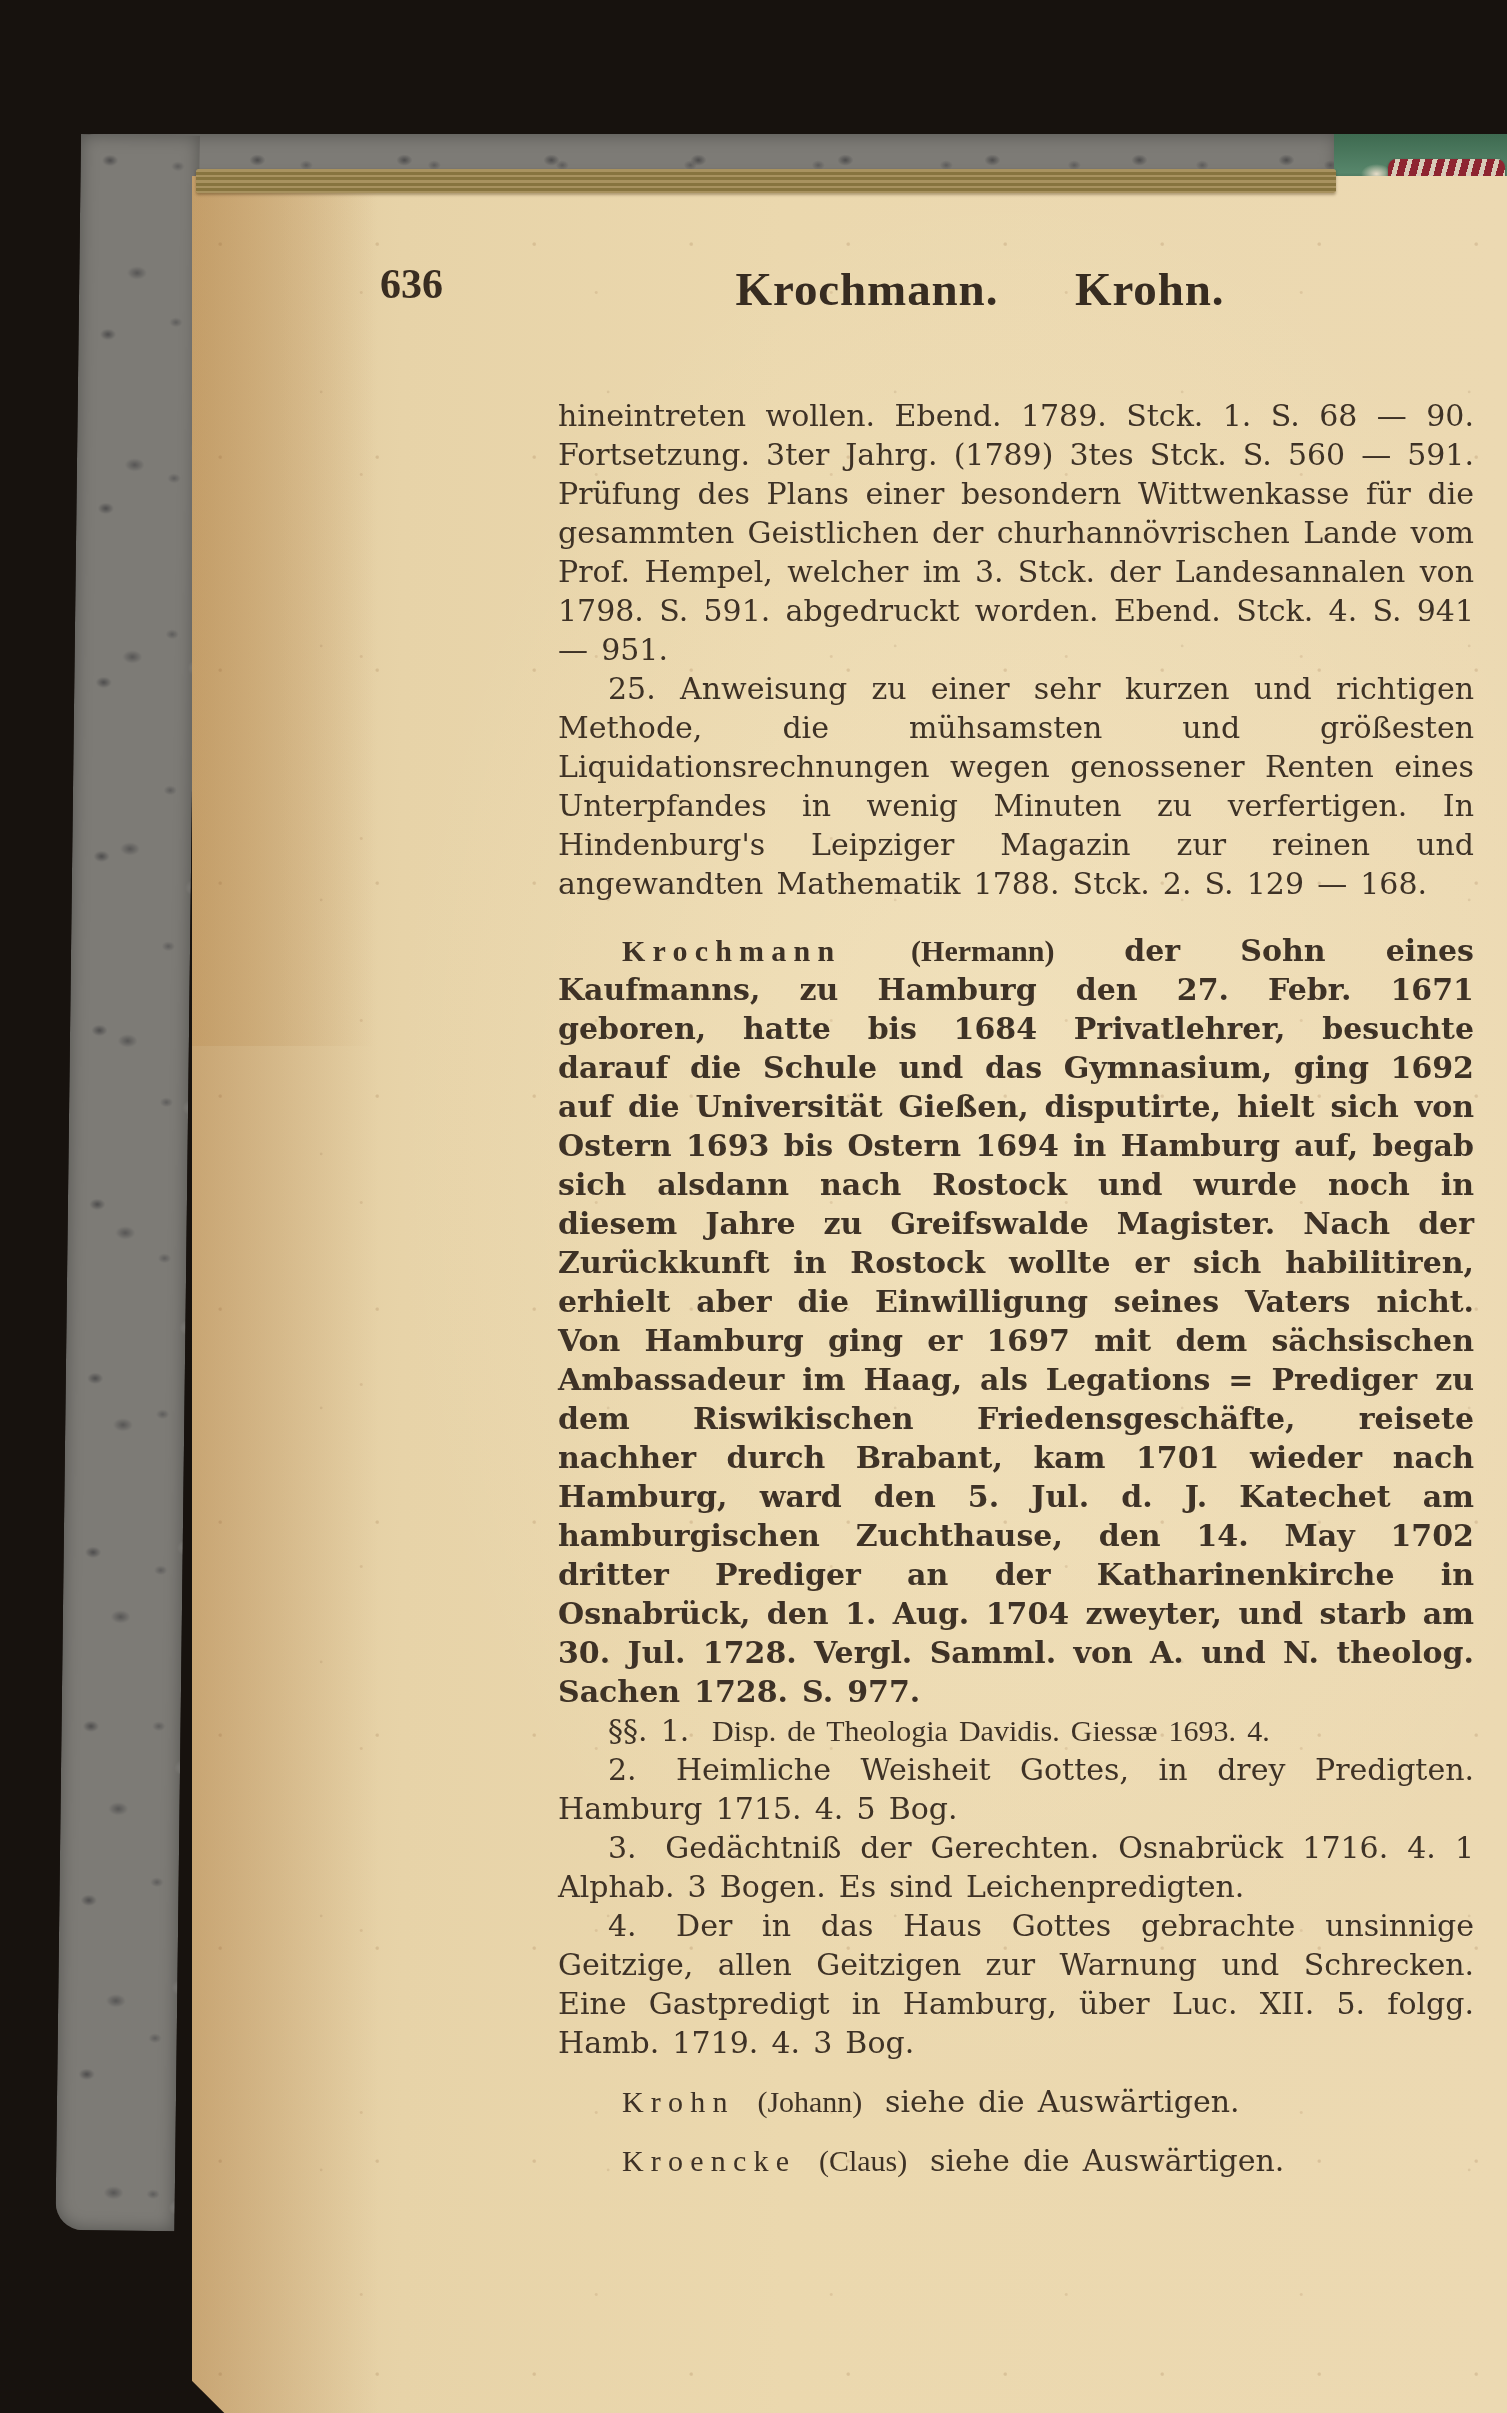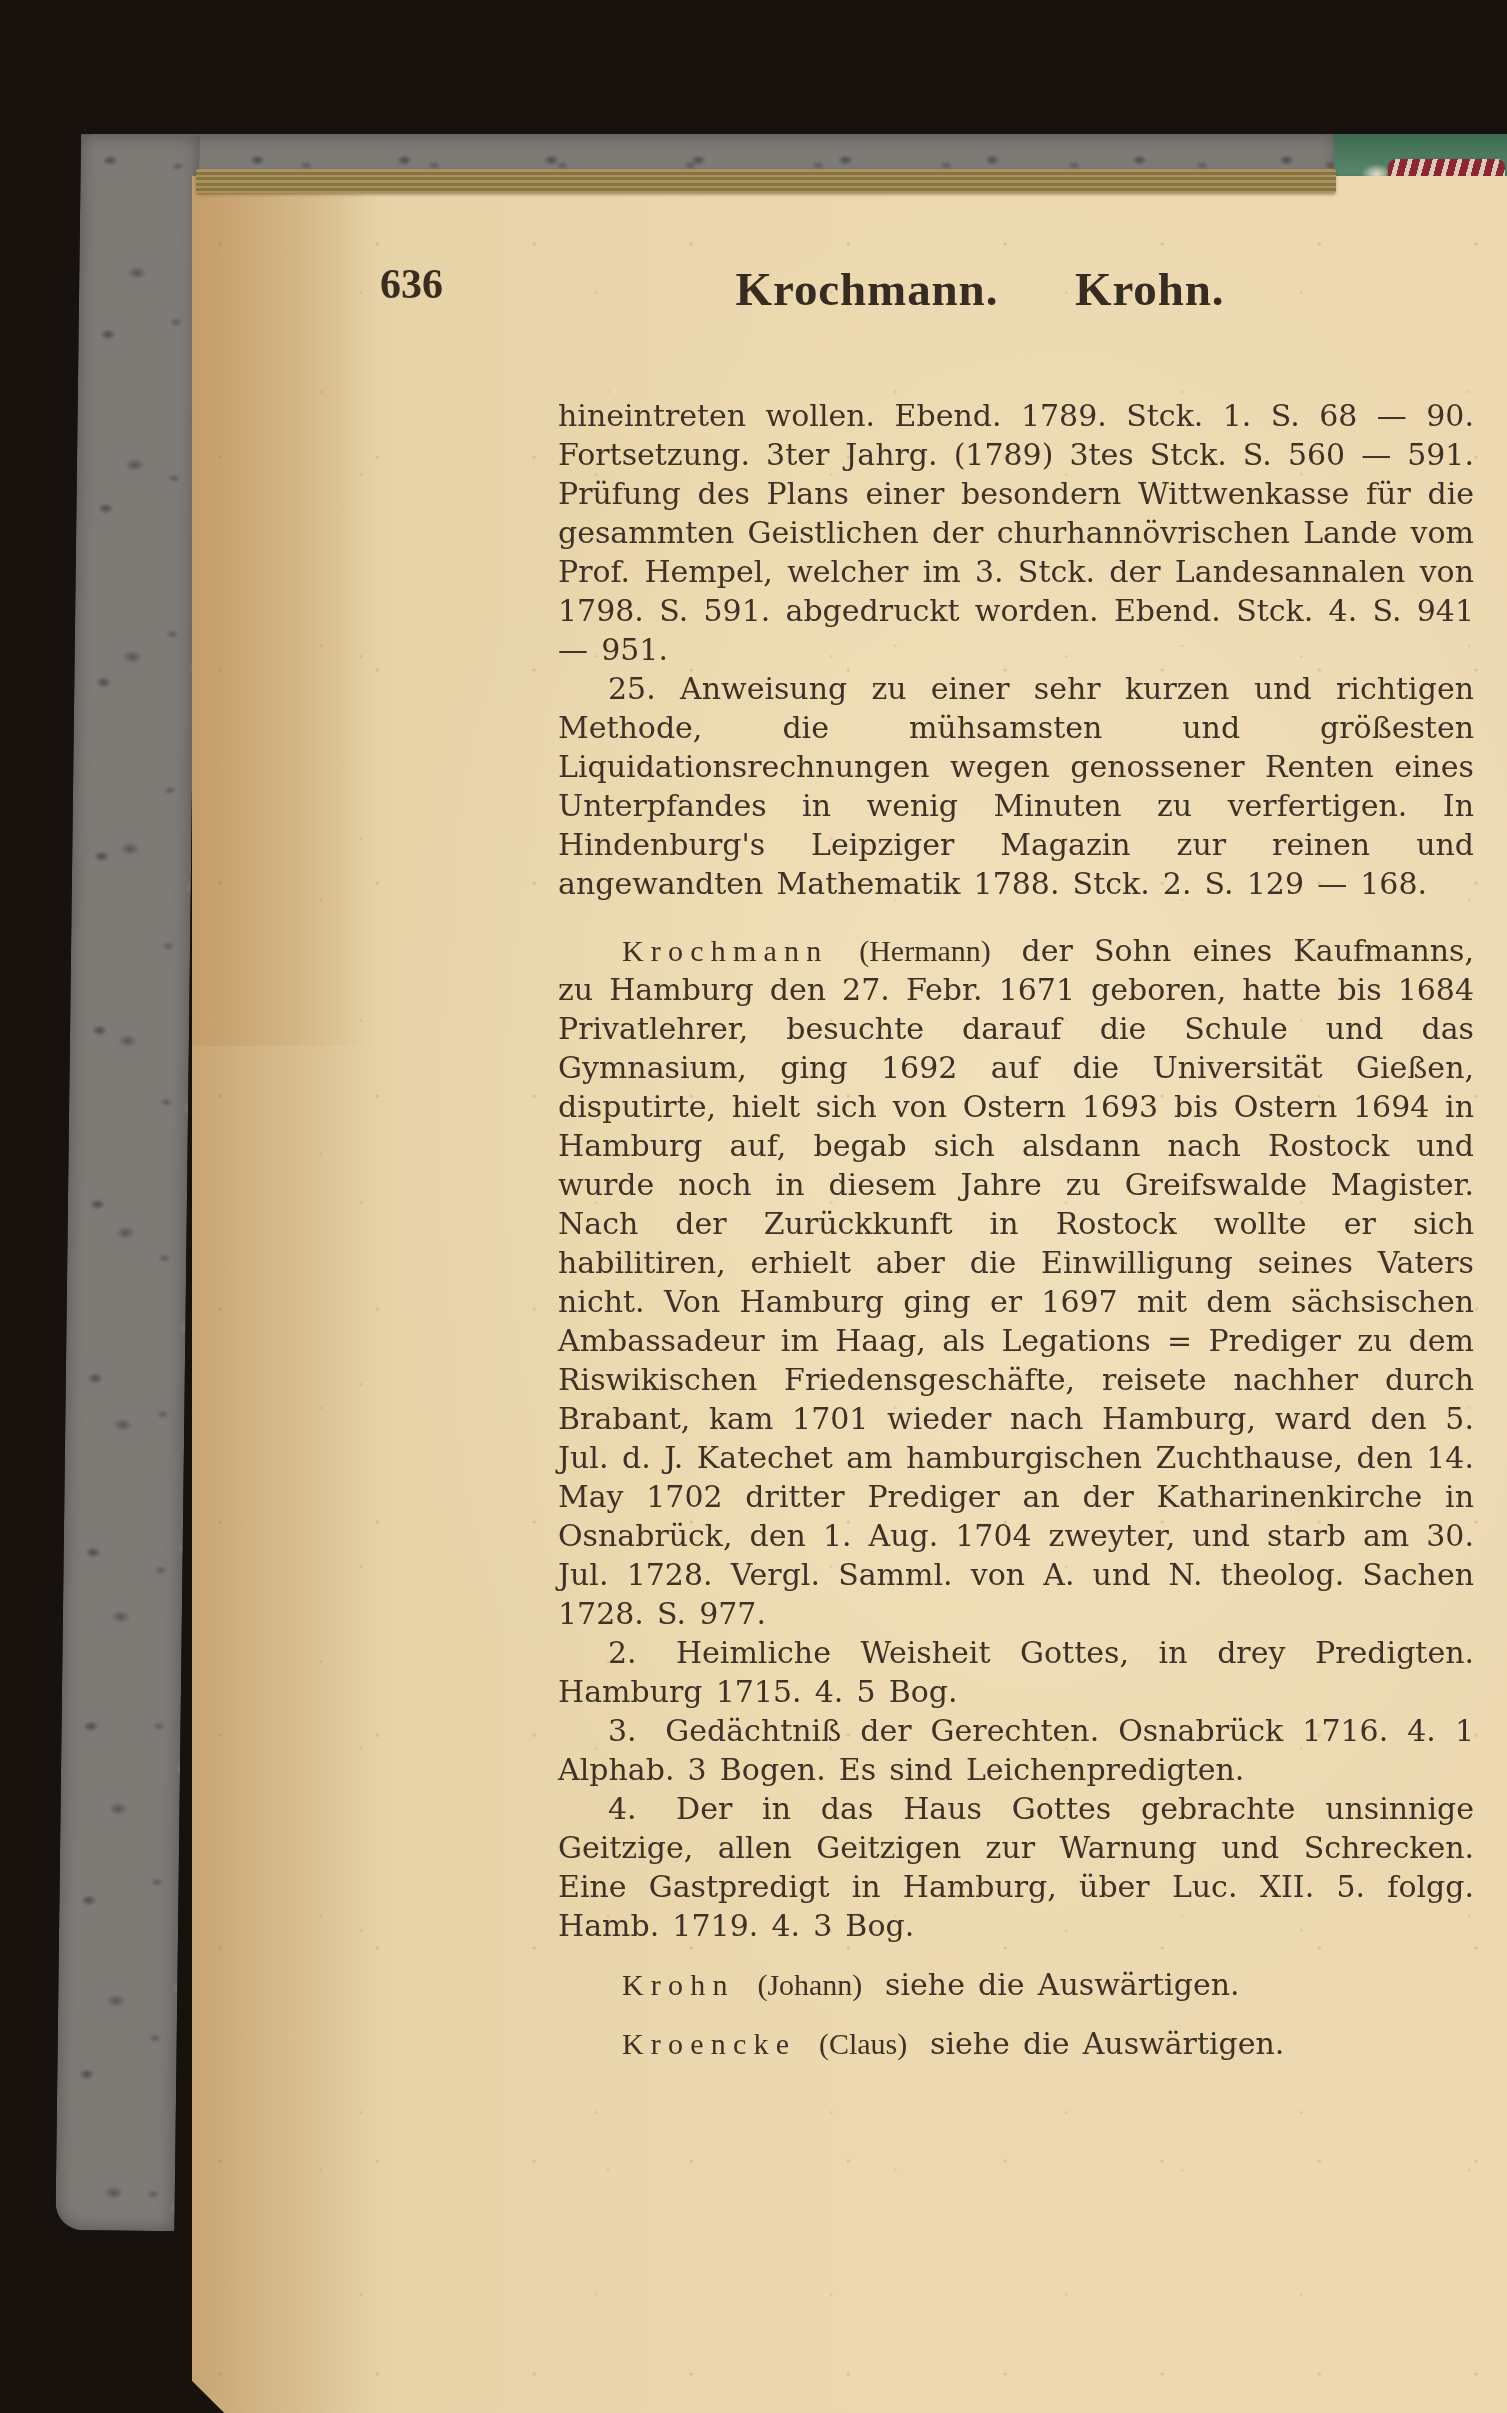--- a/index.html
+++ b/index.html
@@ -70,21 +70,21 @@
   .head-title{position:absolute;left:330px;top:86px;width:916px;text-align:center;
     font-family:"Liberation Serif",serif;font-size:47px;font-weight:bold;
     letter-spacing:0.9px;color:#372c21;}
   .title-gap{margin-left:64px;}
   
   .text-col{position:absolute;left:330px;top:220px;width:916px;
     font-size:30px;line-height:39px;color:#3e3226;
     text-align:justify;word-spacing:.12em;margin-left:36px;}
   .para{margin:0;text-indent:50px;}
   .no-indent{text-indent:0;}
-  .entry-para{text-indent:64px;margin-top:27.5px;}
+  .entry-para{text-indent:64px;margin-top:27.5px;font-weight:bold;}
   .xref{text-indent:64px;margin-top:20px;text-align:left;}
   .spread{font-family:"Liberation Serif",serif;letter-spacing:.24em;margin-right:.32em;}
   .antiqua{font-family:"Liberation Serif",serif;}
   .gap{margin-right:.32em;}
 </style>
 </head>
 <body>
 
 <div class="scene">
 
@@ -115,20 +115,24 @@
       <p class="para">25. Anweisung zu einer sehr kurzen und richtigen Methode, die mühsamsten und größesten Liquidationsrechnungen wegen genossener Renten eines Unterpfandes in wenig Minuten zu verfertigen. In Hindenburg's Leipziger Magazin zur reinen und angewandten Mathematik 1788. Stck. 2. S. 129 — 168.</p>
 
 
       <p class="para entry-para">
         <span class="spread">Krochmann</span>
         <span class="antiqua gap">(Hermann)</span>
         <span>der Sohn eines Kaufmanns, zu Hamburg den 27. Febr. 1671 geboren, hatte bis 1684 Privatlehrer, besuchte darauf die Schule und das Gymnasium, ging 1692 auf die Universität Gießen, disputirte, hielt sich von Ostern 1693 bis Ostern 1694 in Hamburg auf, begab sich alsdann nach Rostock und wurde noch in diesem Jahre zu Greifswalde Magister. Nach der Zurückkunft in Rostock wollte er sich habilitiren, erhielt aber die Einwilligung seines Vaters nicht. Von Hamburg ging er 1697 mit dem sächsischen Ambassadeur im Haag, als Legations = Prediger zu dem Riswikischen Friedensgeschäfte, reisete nachher durch Brabant, kam 1701 wieder nach Hamburg, ward den 5. Jul. d. J. Katechet am hamburgischen Zuchthause, den 14. May 1702 dritter Prediger an der Katharinenkirche in Osnabrück, den 1. Aug. 1704 zweyter, und starb am 30. Jul. 1728. Vergl. Samml. von A. und N. theolog. Sachen 1728. S. 977.</span>
       </p>
 
       <p class="para">
+        <span class="gap">§§. 1.</span>
+        <span class="antiqua">Disp. de Theologia Davidis. Giessæ 1693. 4.</span>
+      </p>
+      <p class="para">
         <span class="gap">2.</span>
         <span>Heimliche Weisheit Gottes, in drey Predigten. Hamburg 1715. 4. 5 Bog.</span>
       </p>
       <p class="para">
         <span class="gap">3.</span>
         <span>Gedächtniß der Gerechten. Osnabrück 1716. 4. 1 Alphab. 3 Bogen. Es sind Leichenpredigten.</span>
       </p>
       <p class="para">
         <span class="gap">4.</span>
         <span>Der in das Haus Gottes gebrachte unsinnige Geitzige, allen Geitzigen zur Warnung und Schrecken. Eine Gastpredigt in Hamburg, über Luc. XII. 5. folgg. Hamb. 1719. 4. 3 Bog.</span>

